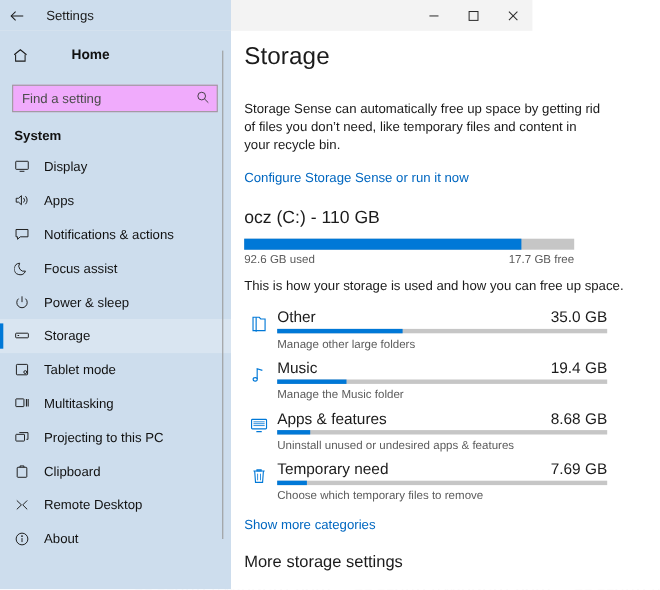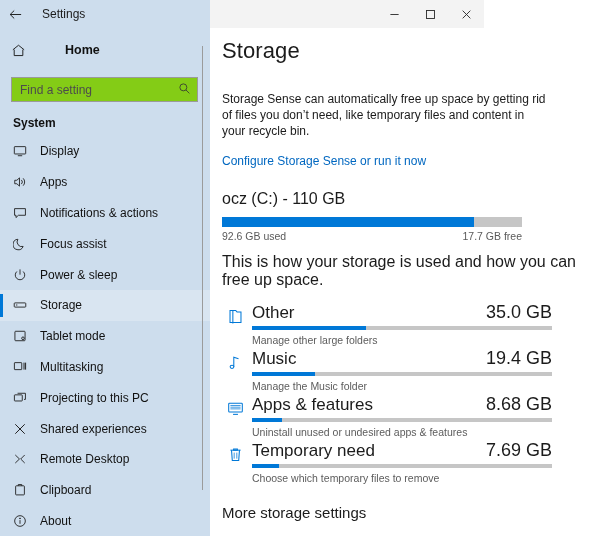--- a/index.html
+++ b/index.html
@@ -88,21 +88,21 @@
     height: 36px; display: flex; align-items: center;
     padding-left: 11px; margin-top: 4px;
   }
   .home-row .ico { width: 26px; color: #1b1b1b; display:flex; align-items:center; }
   .home-row .lbl { font-size: 12.5px; font-weight: 700; color: #111; margin-left: 2px; padding-left: 26px; }
 
   .search-wrap { padding: 9px 12px 0 11px; }
   .search-box {
     position: relative;
     height: 25px;
-    background: #84cc16;
+    background: #f0abfc;
     border: 1px solid #9a9a9a;
     display: flex; align-items: center;
   }
   .search-box input {
     border: 0; outline: 0; background: transparent;
     font-family: "Liberation Sans", sans-serif;
     font-size: 12px; color: #4a4a4a;
     padding-left: 8px; width: 152px; height: 23px;
   }
   .search-box input::placeholder { color: #4c4c4c; opacity: 1; }
@@ -199,43 +199,43 @@
     position: relative;
   }
   .drive-bar .fill { position: absolute; left:0; top:0; height: 10px; background: #0078d7; }
   .drive-legend {
     width: 300px;
     display: flex; justify-content: space-between;
     font-size: 10.5px; color: #5a5a5a;
     margin-top: 3px;
   }
   .howto {
-    font-size: 16px; color: #1b1b1b;
+    font-size: 12px; color: #1b1b1b;
     margin-top: 11px;
   }
 
   
   .cats { margin-top: 13px; }
   .cat {
     position: relative;
     height: 46px;
     padding-left: 30px;
   }
   .cat .cat-ico {
     position: absolute; left: 2px; top: 4px;
     width: 22px; height: 22px;
     color: #0078d7;
     display: flex; align-items: center; justify-content: center;
   }
   .cat-top {
     display: flex; justify-content: space-between; align-items: baseline;
     width: 300px;
   }
-  .cat-name { font-size: 17px; color: #1b1b1b; }
-  .cat-size { font-size: 18px; color: #1b1b1b; }
+  .cat-name { font-size: 14px; color: #1b1b1b; }
+  .cat-size { font-size: 14px; color: #1b1b1b; }
   .cat-bar {
     margin-top: 3px;
     width: 300px; height: 4px;
     background: #c6c6c6;
     position: relative;
   }
   .cat-bar .fill { position: absolute; left:0; top:0; height:4px; background:#0078d7; }
   .cat-sub { font-size: 10.5px; color: #5c5c5c; margin-top: 4px; }
 
   .more-head {
@@ -358,47 +358,39 @@
       <div class="nav-item">
         <span class="ico">
           <svg width="14" height="14" viewBox="0 0 16 16" fill="none" stroke="#1b1b1b" stroke-width="1">
             <rect x="1.6" y="4.4" width="9" height="7" rx="0.6"></rect>
               <path d="M5.2 2.6h9v7h-1.6"></path>
           </svg>
         </span>
         <span class="lbl">Projecting to this PC</span>
       </div>
 
-      <div class="nav-item">
-        <span class="ico">
-          <svg width="14" height="14" viewBox="0 0 16 16" fill="none" stroke="#1b1b1b" stroke-width="1.1">
-            <path d="M2.6 2.6 13.4 13.4M13.4 2.6 2.6 13.4"></path>
-          </svg>
-        </span>
-        <span class="lbl">Shared experiences</span>
+
+      <div class="nav-item">
+        <span class="ico">
+          <svg width="14" height="14" viewBox="0 0 16 16" fill="none" stroke="#1b1b1b" stroke-width="1">
+            <rect x="3" y="3.2" width="10" height="10.4" rx="0.8"></rect>
+              <path d="M6 3.2V1.8h4v1.4"></path>
+          </svg>
+        </span>
+        <span class="lbl">Clipboard</span>
       </div>
 
       <div class="nav-item">
         <span class="ico">
           <svg width="14" height="14" viewBox="0 0 16 16" fill="none" stroke="#1b1b1b" stroke-width="1">
             <path d="M2.6 3.4 7.4 8l-4.8 4.6"></path>
               <path d="M13.4 3.4 8.8 8l4.6 4.6"></path>
           </svg>
         </span>
         <span class="lbl">Remote Desktop</span>
-      </div>
-
-      <div class="nav-item">
-        <span class="ico">
-          <svg width="14" height="14" viewBox="0 0 16 16" fill="none" stroke="#1b1b1b" stroke-width="1">
-            <rect x="3" y="3.2" width="10" height="10.4" rx="0.8"></rect>
-              <path d="M6 3.2V1.8h4v1.4"></path>
-          </svg>
-        </span>
-        <span class="lbl">Clipboard</span>
       </div>
 
       <div class="nav-item">
         <span class="ico">
           <svg width="14" height="14" viewBox="0 0 16 16" fill="none" stroke="#1b1b1b" stroke-width="1">
             <circle cx="8" cy="8" r="6.1"></circle>
               <path d="M8 7v4.2"></path>
               <circle cx="8" cy="5" r="0.5" fill="#1b1b1b"></circle>
           </svg>
         </span>
@@ -499,20 +491,21 @@
           <span class="cat-size">7.69 GB</span>
         </div>
         <div class="cat-bar">
           <div class="fill" id="cat-fill-3" style="width: 9%;"></div>
         </div>
         <div class="cat-sub">Choose which temporary files to remove</div>
       </div>
 
     </div>
 
+    <a class="link" href="#" style="margin-top:6px">Show more categories</a>
 
     <div class="more-head">More storage settings</div>
 
   </div>
 
   <div class="titlebar">
     <div class="tb-left">
       <span class="back-btn">
         <svg width="15" height="15" viewBox="0 0 16 16" fill="none" stroke="#1a1a1a" stroke-width="1">
           <path d="M14 8H2.4"></path>

